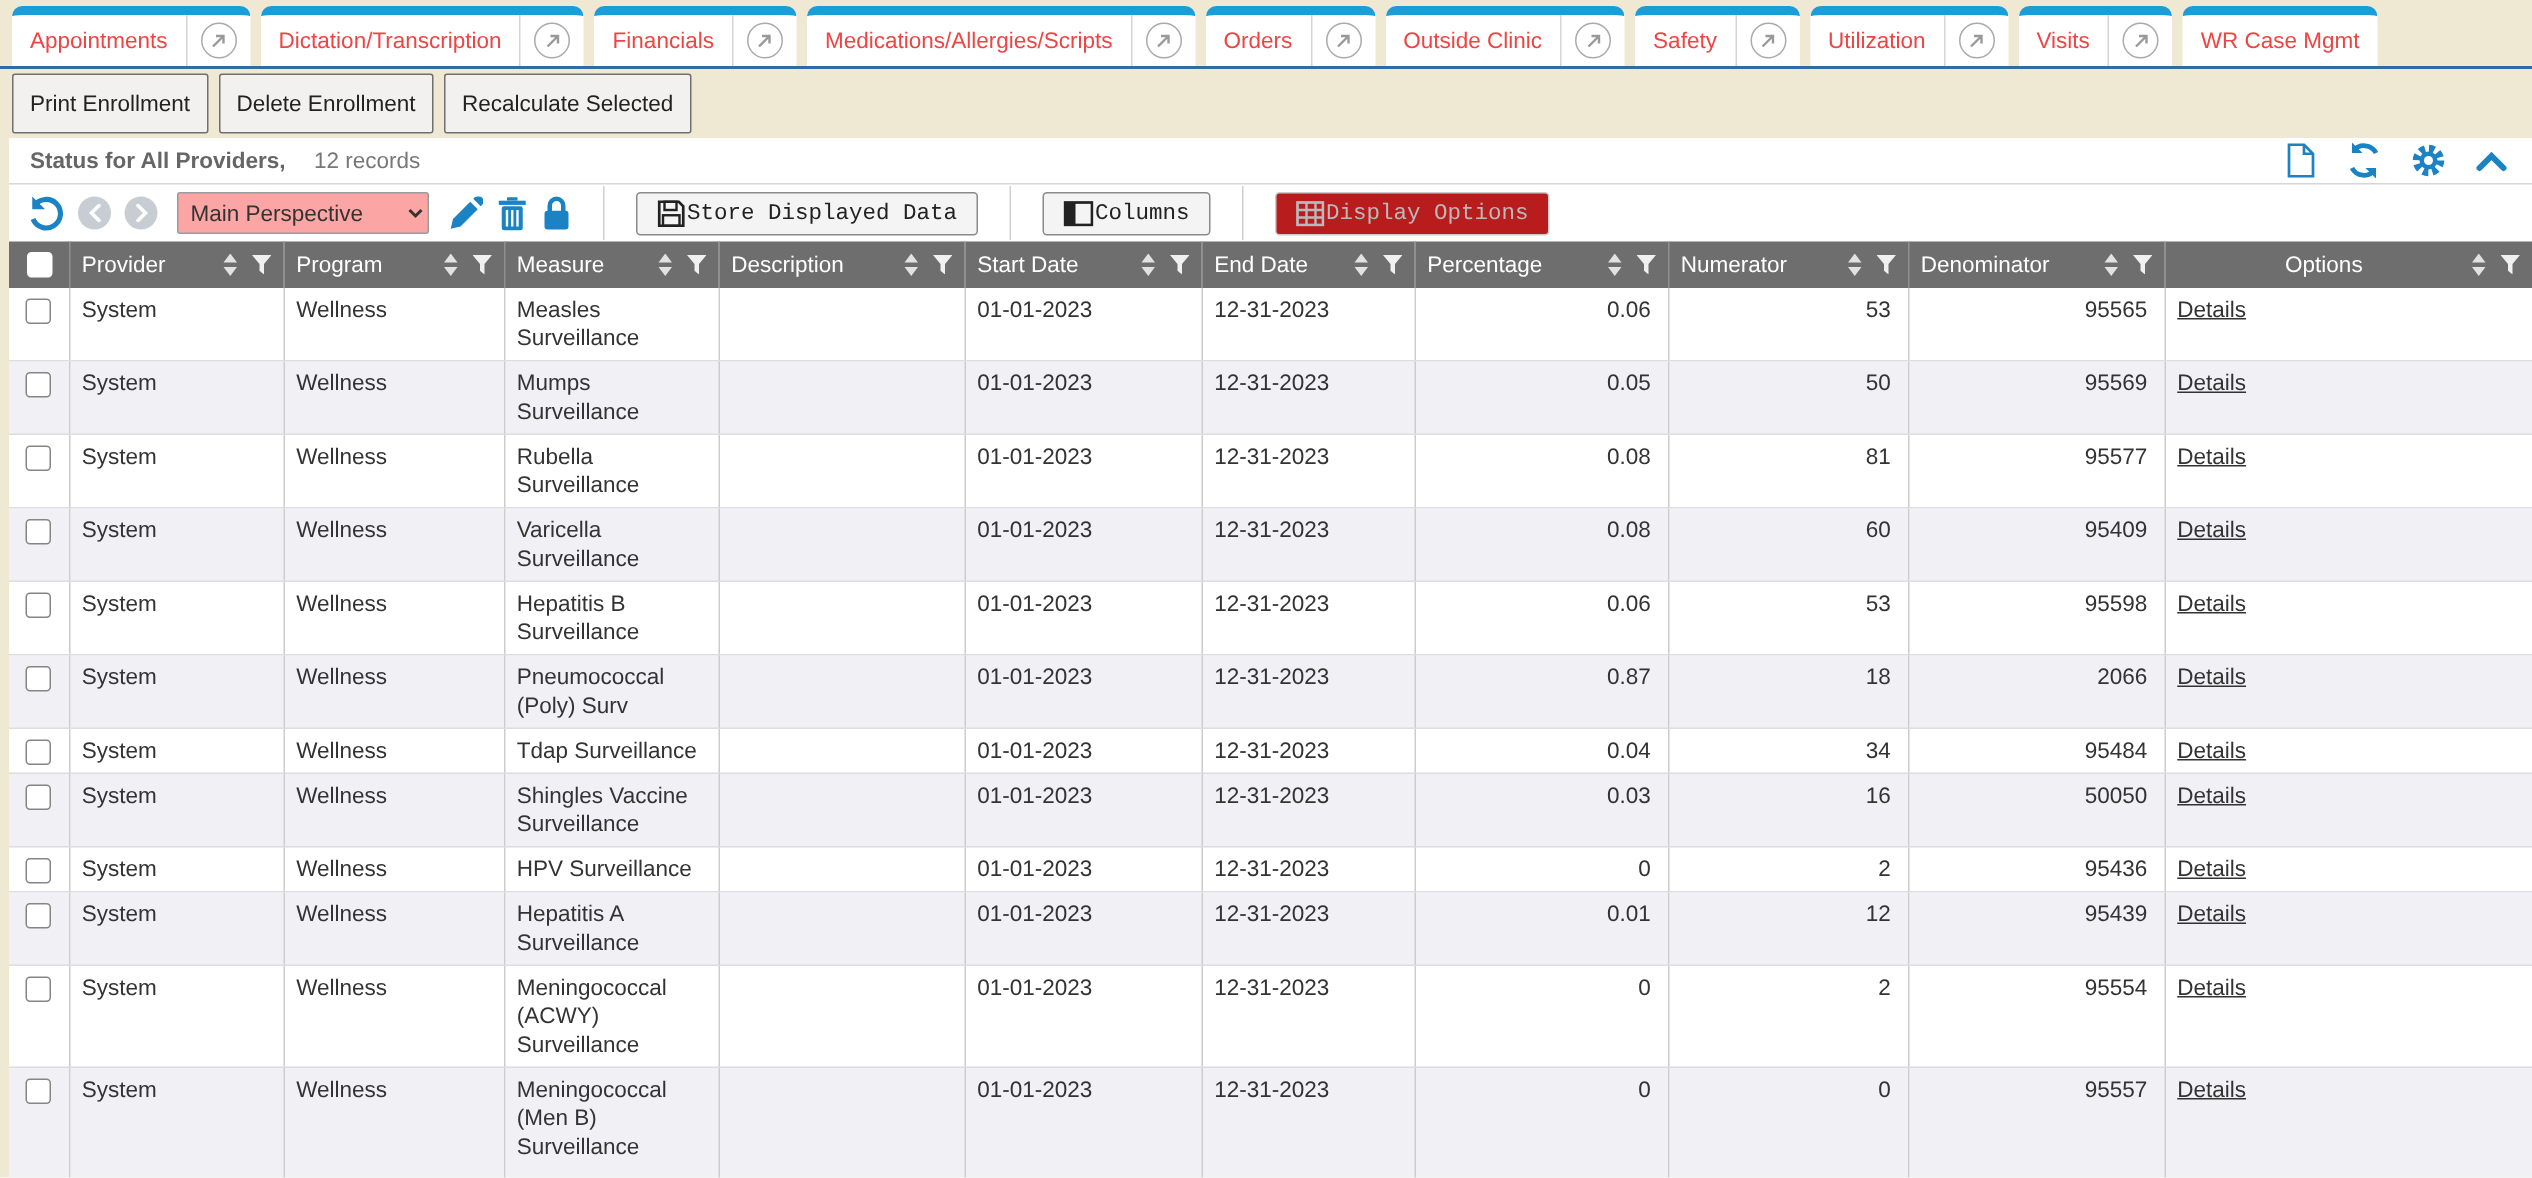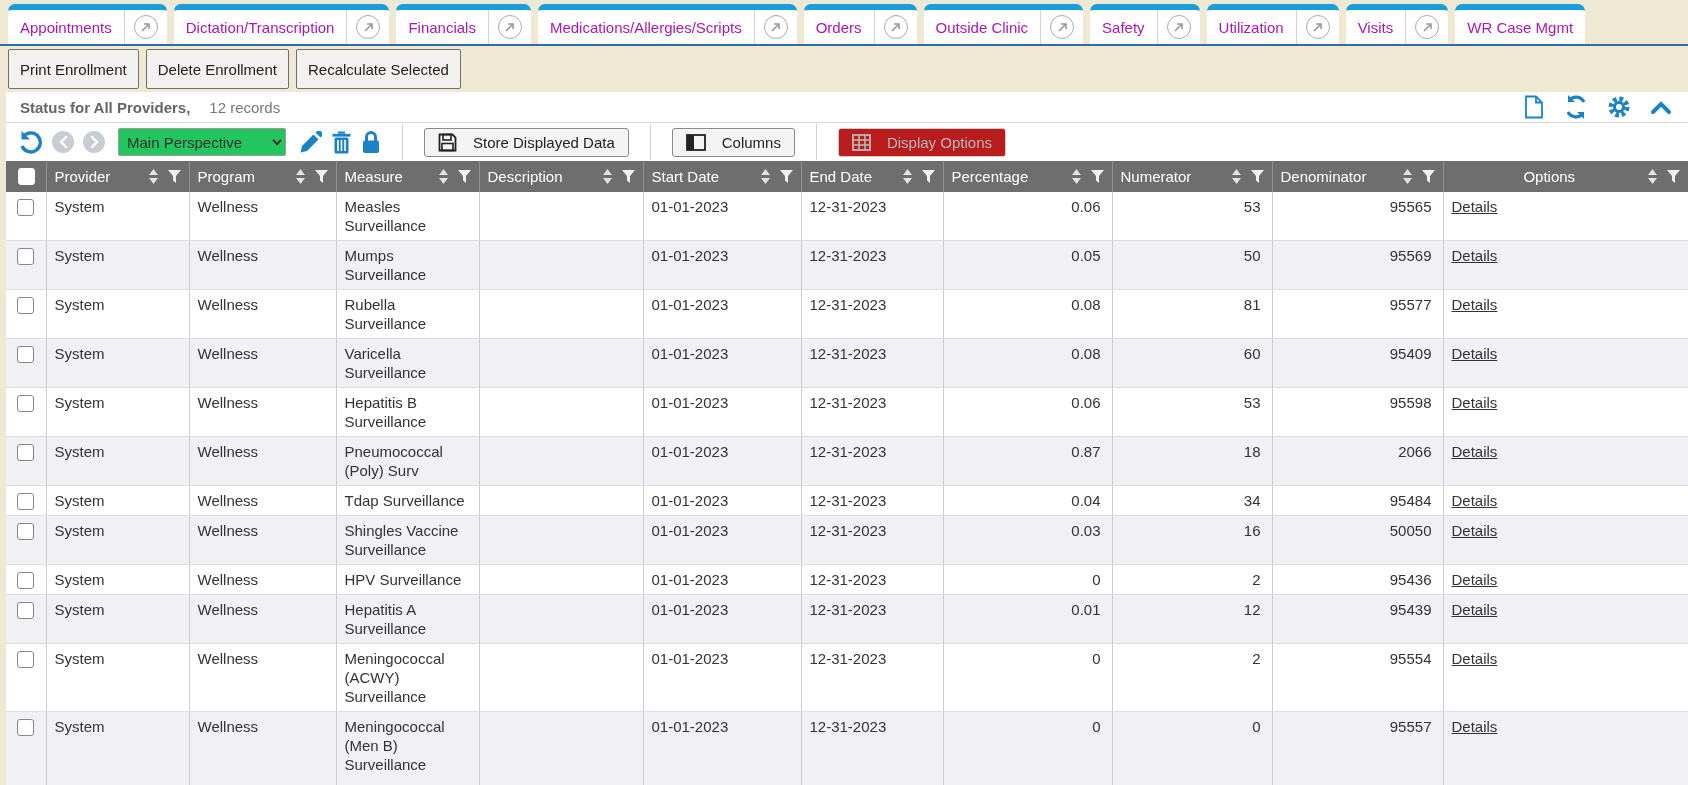--- a/index.html
+++ b/index.html
@@ -14,21 +14,21 @@
     display:flex;gap:7px;align-items:flex-end;
     padding:4px 0 0 8px;height:40px;
     overflow:hidden;white-space:nowrap;
   }
   .tab{
     flex:0 0 auto;display:flex;align-items:center;
     background:#fff;border-radius:7px 7px 0 0;
     border-top:6px solid #1a9ed9;height:34px;
     cursor:pointer;
   }
-  .tab-label{padding:0 12px;color:#a21caf;}
+  .tab-label{padding:0 12px;color:#ef4444;}
   .tab-launch{
     border-left:1px solid #d4d4d4;height:100%;
     display:flex;align-items:center;padding:0 9px;
   }
   .circle-arrow{
     width:22px;height:22px;border:1px solid #aaa;border-radius:50%;
     display:flex;align-items:center;justify-content:center;color:#999;
   }
   .bluebar{height:2px;background:#2d6da5;}
   
@@ -50,28 +50,28 @@
   .status-icons span{display:flex;cursor:pointer;}
   
   .toolbar{height:38px;display:flex;align-items:center;padding-left:12px;gap:9px;}
   .icon-blue{color:#1b82c4;display:flex;cursor:pointer;}
   .navcircle{
     width:22px;height:22px;border-radius:50%;background:#c8cdd3;
     display:flex;align-items:center;justify-content:center;color:#fff;cursor:pointer;
   }
   .perspective{
     font-family:inherit;font-size:15px;color:#333;
-    height:28px;width:168px;background:#22c55e;border:1px solid #9c9c9c;border-radius:2px;
+    height:28px;width:168px;background:#fca5a5;border:1px solid #9c9c9c;border-radius:2px;
     padding:0 4px;margin:0 4px;
   }
   .vsep{width:1px;height:36px;background:#d0d0d0;margin:0 12px;}
   .tb-btn{
-    font-family:Liberation Sans, sans-serif;font-size:15px;color:#222;
+    font-family:Liberation Mono, monospace;font-size:15px;color:#222;
     background:#f4f4f4;border:1px solid #8a8a8a;border-radius:3px;
-    height:29px;padding:0 13px;display:flex;align-items:center;gap:16px;cursor:pointer;
+    height:29px;padding:0 13px;display:flex;align-items:center;gap:1px;cursor:pointer;
   }
   .tb-btn.disabled{color:#b9b9b9;border-color:#cccccc;background:#b91c1c;cursor:default;}
   
   table{border-collapse:collapse;table-layout:fixed;width:1682px;}
   col.c-check{width:40px;}  col.c-provider{width:143px;} col.c-program{width:147px;}
   col.c-measure{width:143px;} col.c-desc{width:164px;} col.c-start{width:158px;}
   col.c-end{width:142px;} col.c-pct{width:169px;} col.c-num{width:160px;}
   col.c-den{width:171px;} col.c-opt{width:auto;}
   thead th{
     background:#6e6e6e;color:#fff;font-weight:normal;text-align:left;

